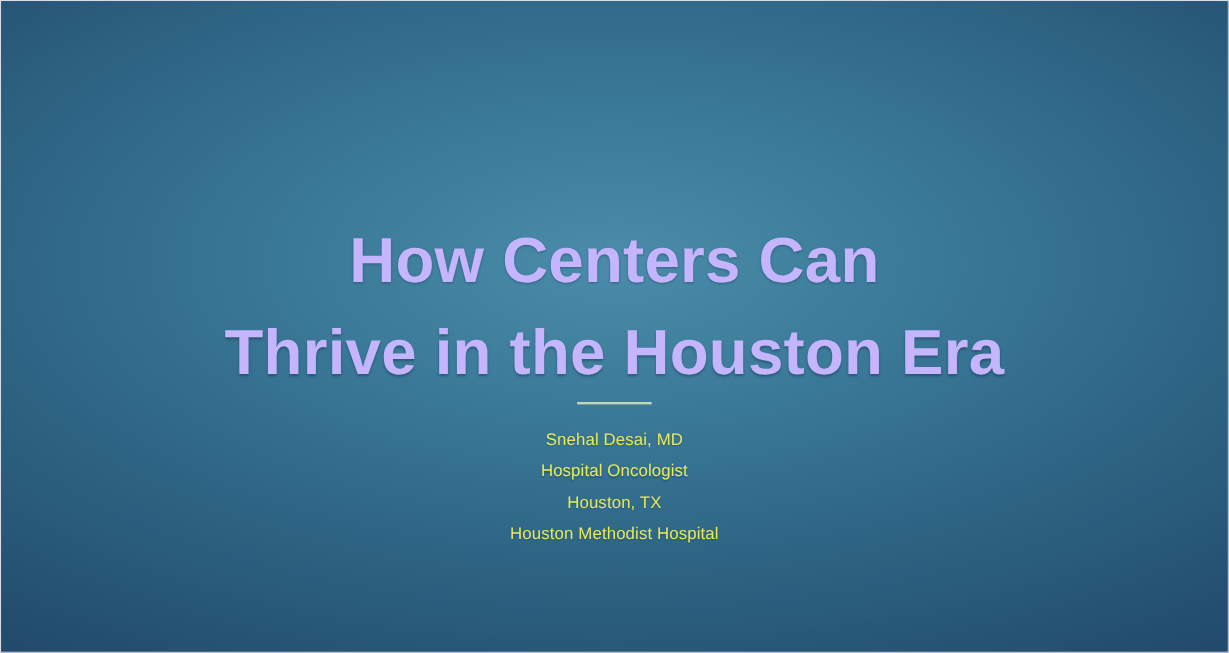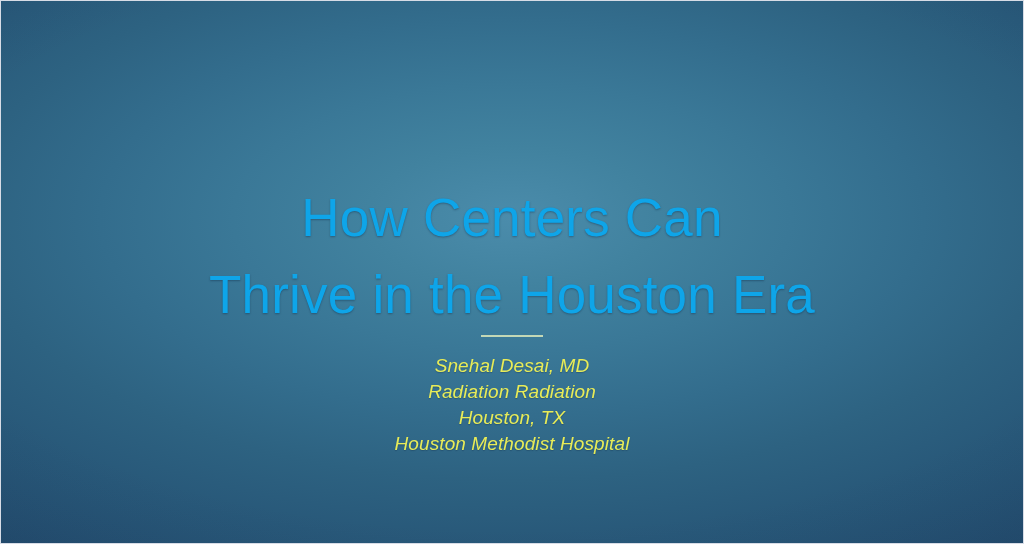--- a/index.html
+++ b/index.html
@@ -68,24 +68,24 @@
     top: 178px;
     left: 0;
     right: 0;
     text-align: center;
     padding: 0 24px;
     box-sizing: border-box;
   }
 
   .title-line {
     display: block;
-    color: #0ea5e9;
+    color: #c4b5fd;
     font-size: 53px;
     line-height: 77px;
-    font-weight: 400;
+    font-weight: 700;
     letter-spacing: 0.2px;
     white-space: nowrap;
     text-shadow: 0 1px 2px rgba(10,28,54,0.35);
   }
 
   .divider-wrap {
     position: absolute;
     top: 334px;
     left: 0;
     right: 0;
@@ -106,27 +106,26 @@
     left: 0;
     right: 0;
     text-align: center;
     padding: 0 24px;
     box-sizing: border-box;
   }
 
   .subtitle-line {
     display: block;
     color: #e8ec58;
-    font-size: 19px;
+    font-size: 14px;
     line-height: 26px;
     font-weight: 400;
     letter-spacing: 0.1px;
     white-space: nowrap;
     text-shadow: 0 1px 1px rgba(14,40,70,0.30);
-    font-style: italic;
   }
 </style>
 </head>
 <body>
 
 <div class="slide-frame">
 
   <div class="slide-bg"></div>
   <div class="slide-vignette"></div>
 
@@ -136,19 +135,19 @@
       <span class="title-line">How Centers Can</span>
       <span class="title-line">Thrive in the Houston Era</span>
     </div>
 
     <div class="divider-wrap">
       <div class="divider-rule"></div>
     </div>
 
     <div class="subtitle-block">
       <span class="subtitle-line">Snehal Desai, MD</span>
-      <span class="subtitle-line">Radiation Radiation</span>
+      <span class="subtitle-line">Hospital Oncologist</span>
       <span class="subtitle-line">Houston, TX</span>
       <span class="subtitle-line">Houston Methodist Hospital</span>
     </div>
 
   </div>
 </div>
 
 </body></html>

